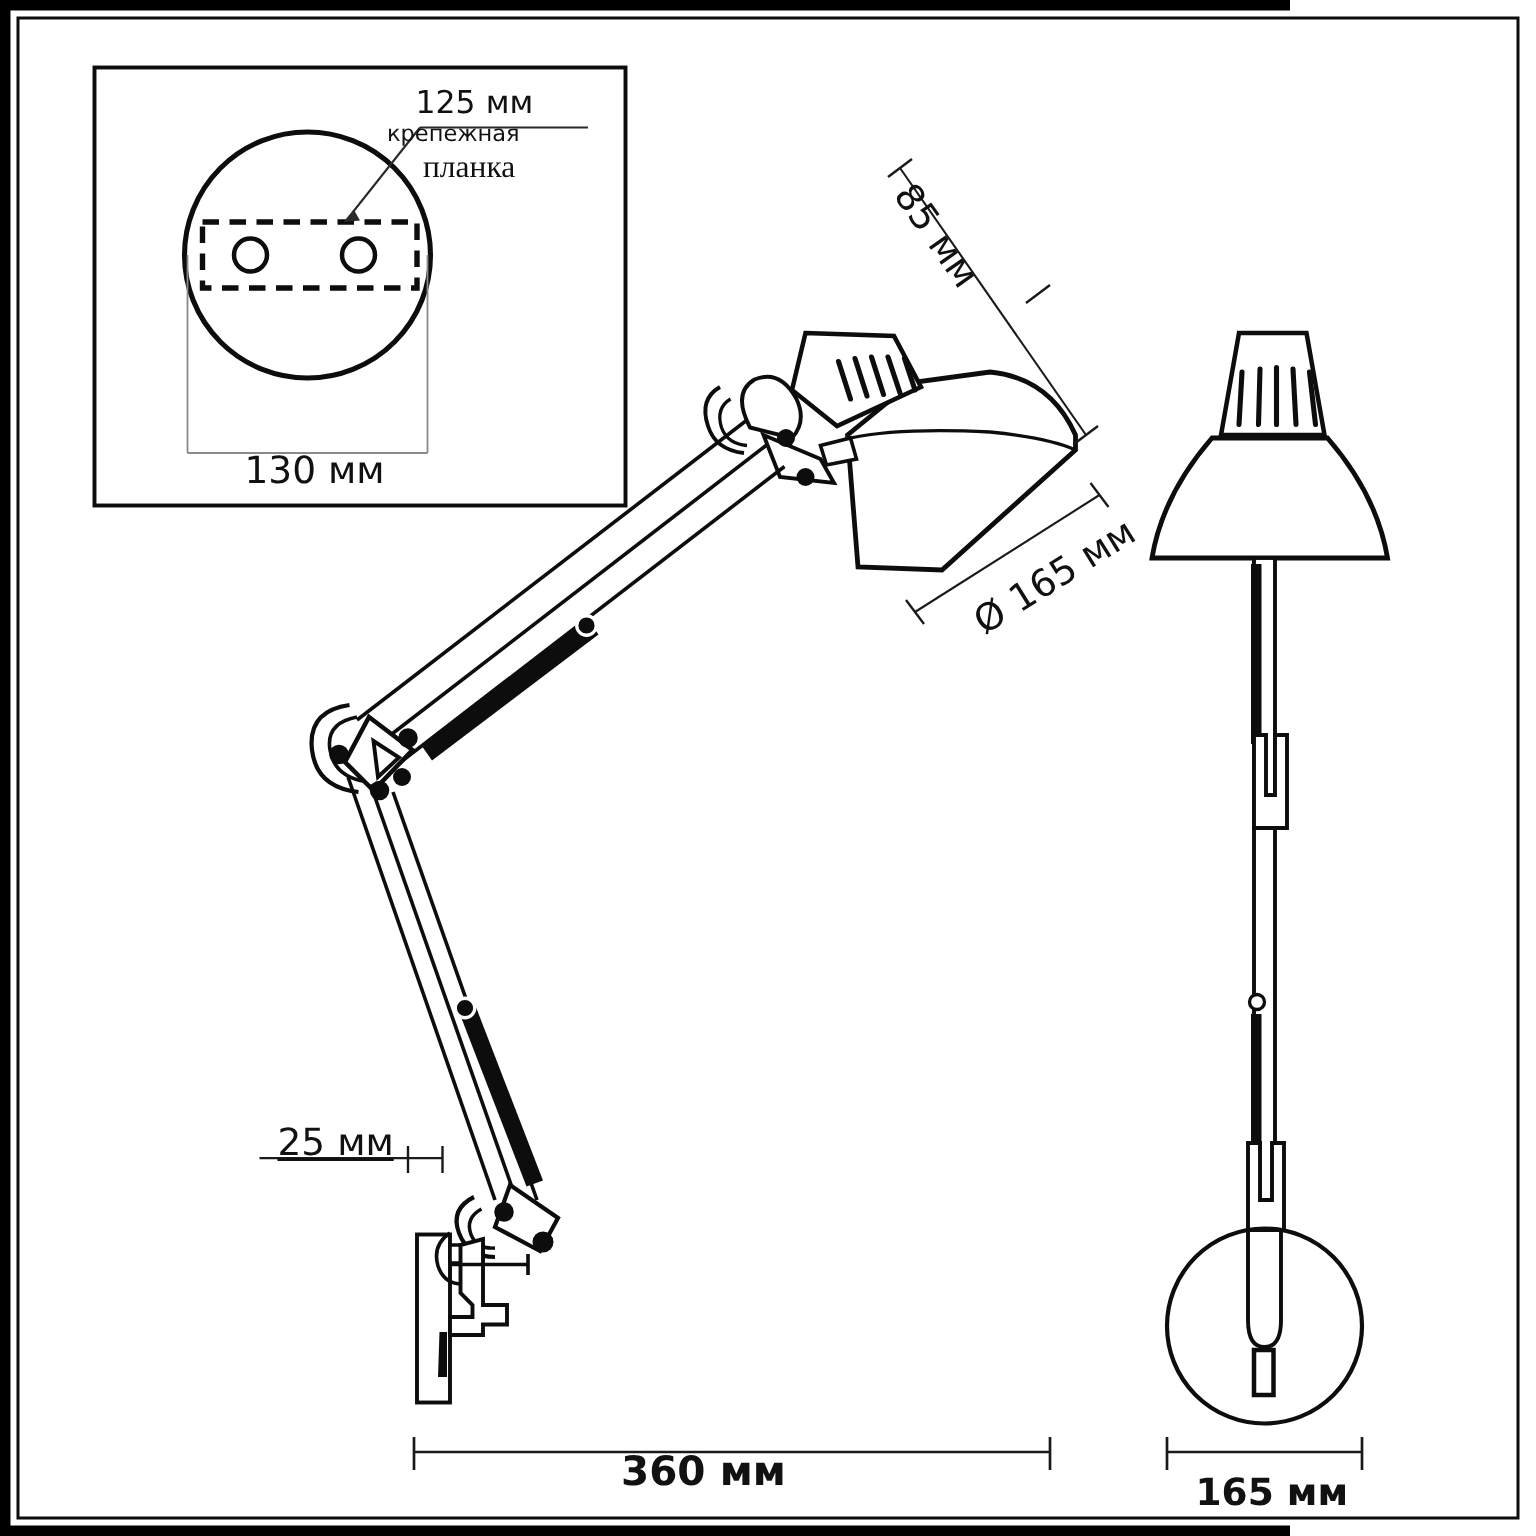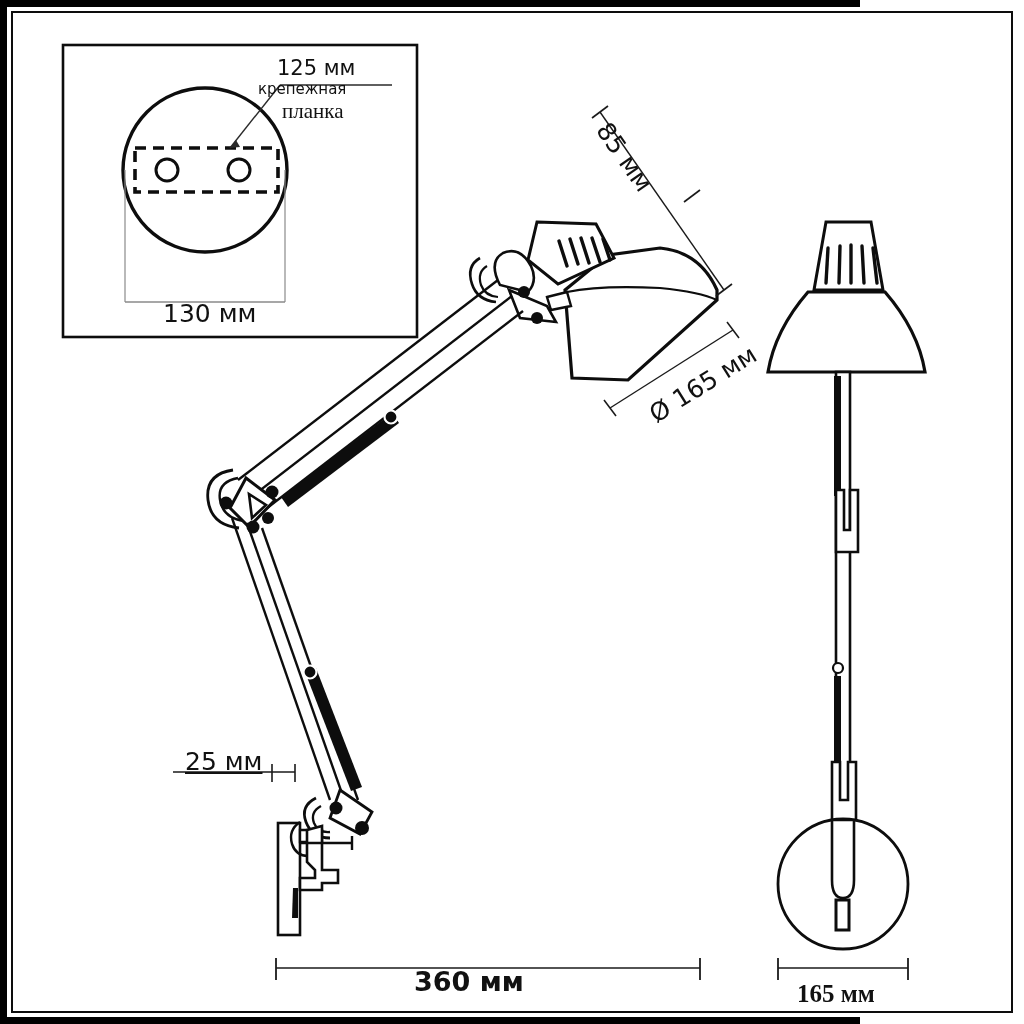--- a/index.html
+++ b/index.html
@@ -175,14 +175,14 @@
   <div class="lbl" style="left:163px;top:274px;font-size:25px;margin-top:25px;">130 мм</div>
 
   <div class="lbl" style="left:614px;top:117px;font-size:25px;transform:rotate(55deg);transform-origin:0 0;">85 мм</div>
 
   <div class="lbl" style="left:644px;top:404px;font-size:25px;transform:rotate(-32deg);transform-origin:0 0;">Ø 165 мм</div>
 
   <div class="lbl" style="left:185px;top:747px;font-size:25px;text-decoration:underline;">25 мм</div>
 
   <div class="lbl" style="left:414px;top:966px;font-size:27px;font-weight:600;">360  мм</div>
 
-  <div class="lbl" style="left:797px;top:980px;font-size:25px;font-weight:600;font-family:Liberation Serif, serif;">165 мм</div>
+  <div class="lbl" style="left:797px;top:980px;font-size:25px;font-weight:600;">165 мм</div>
 </div>
 
 </body></html>

